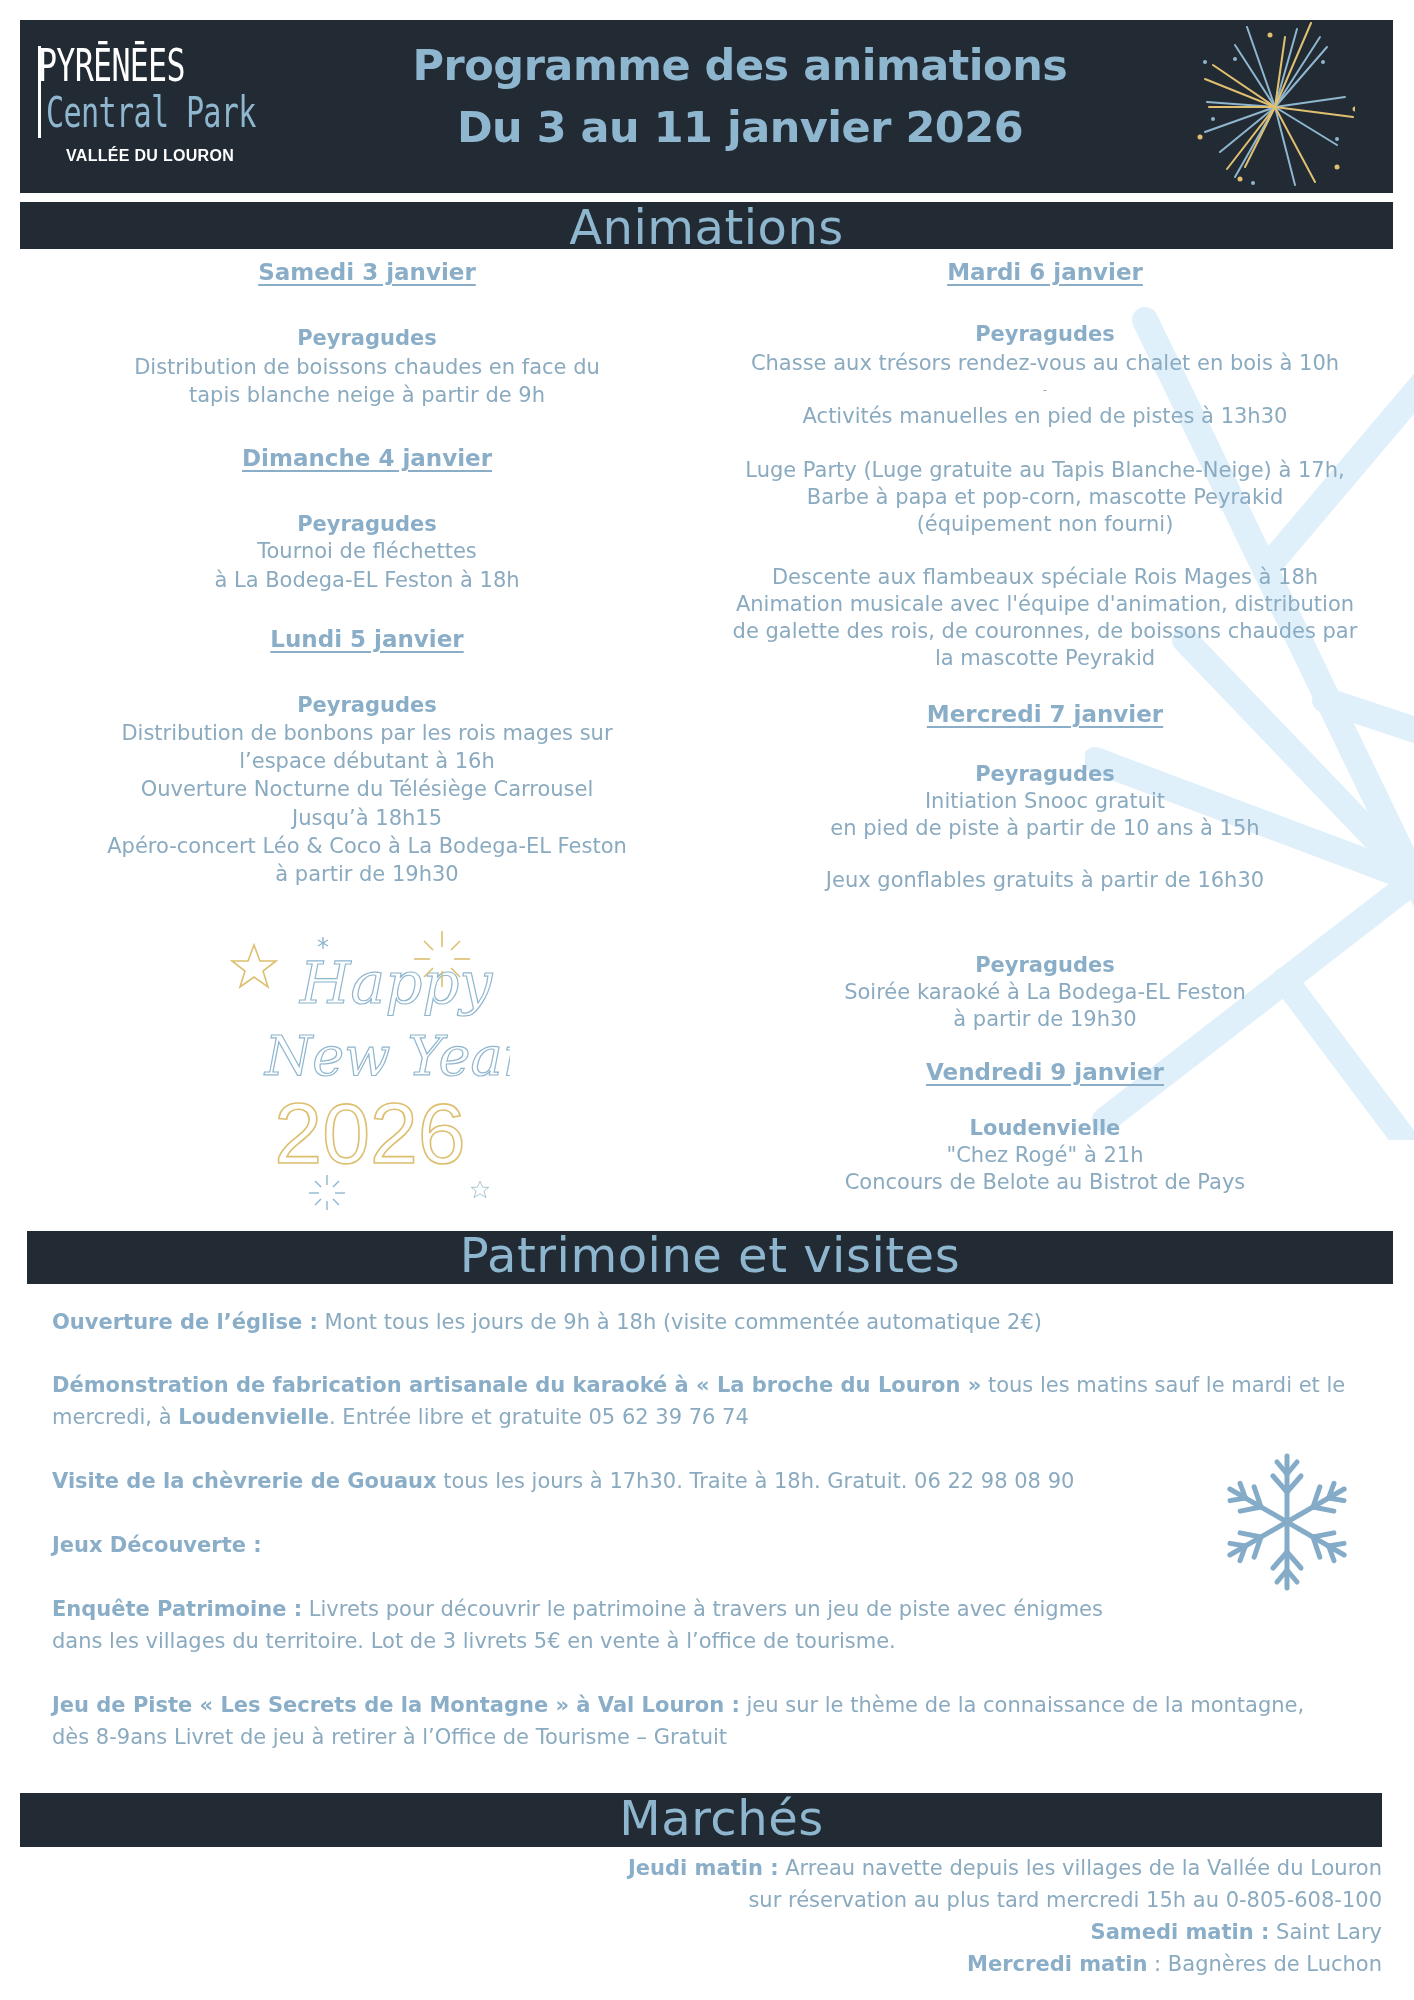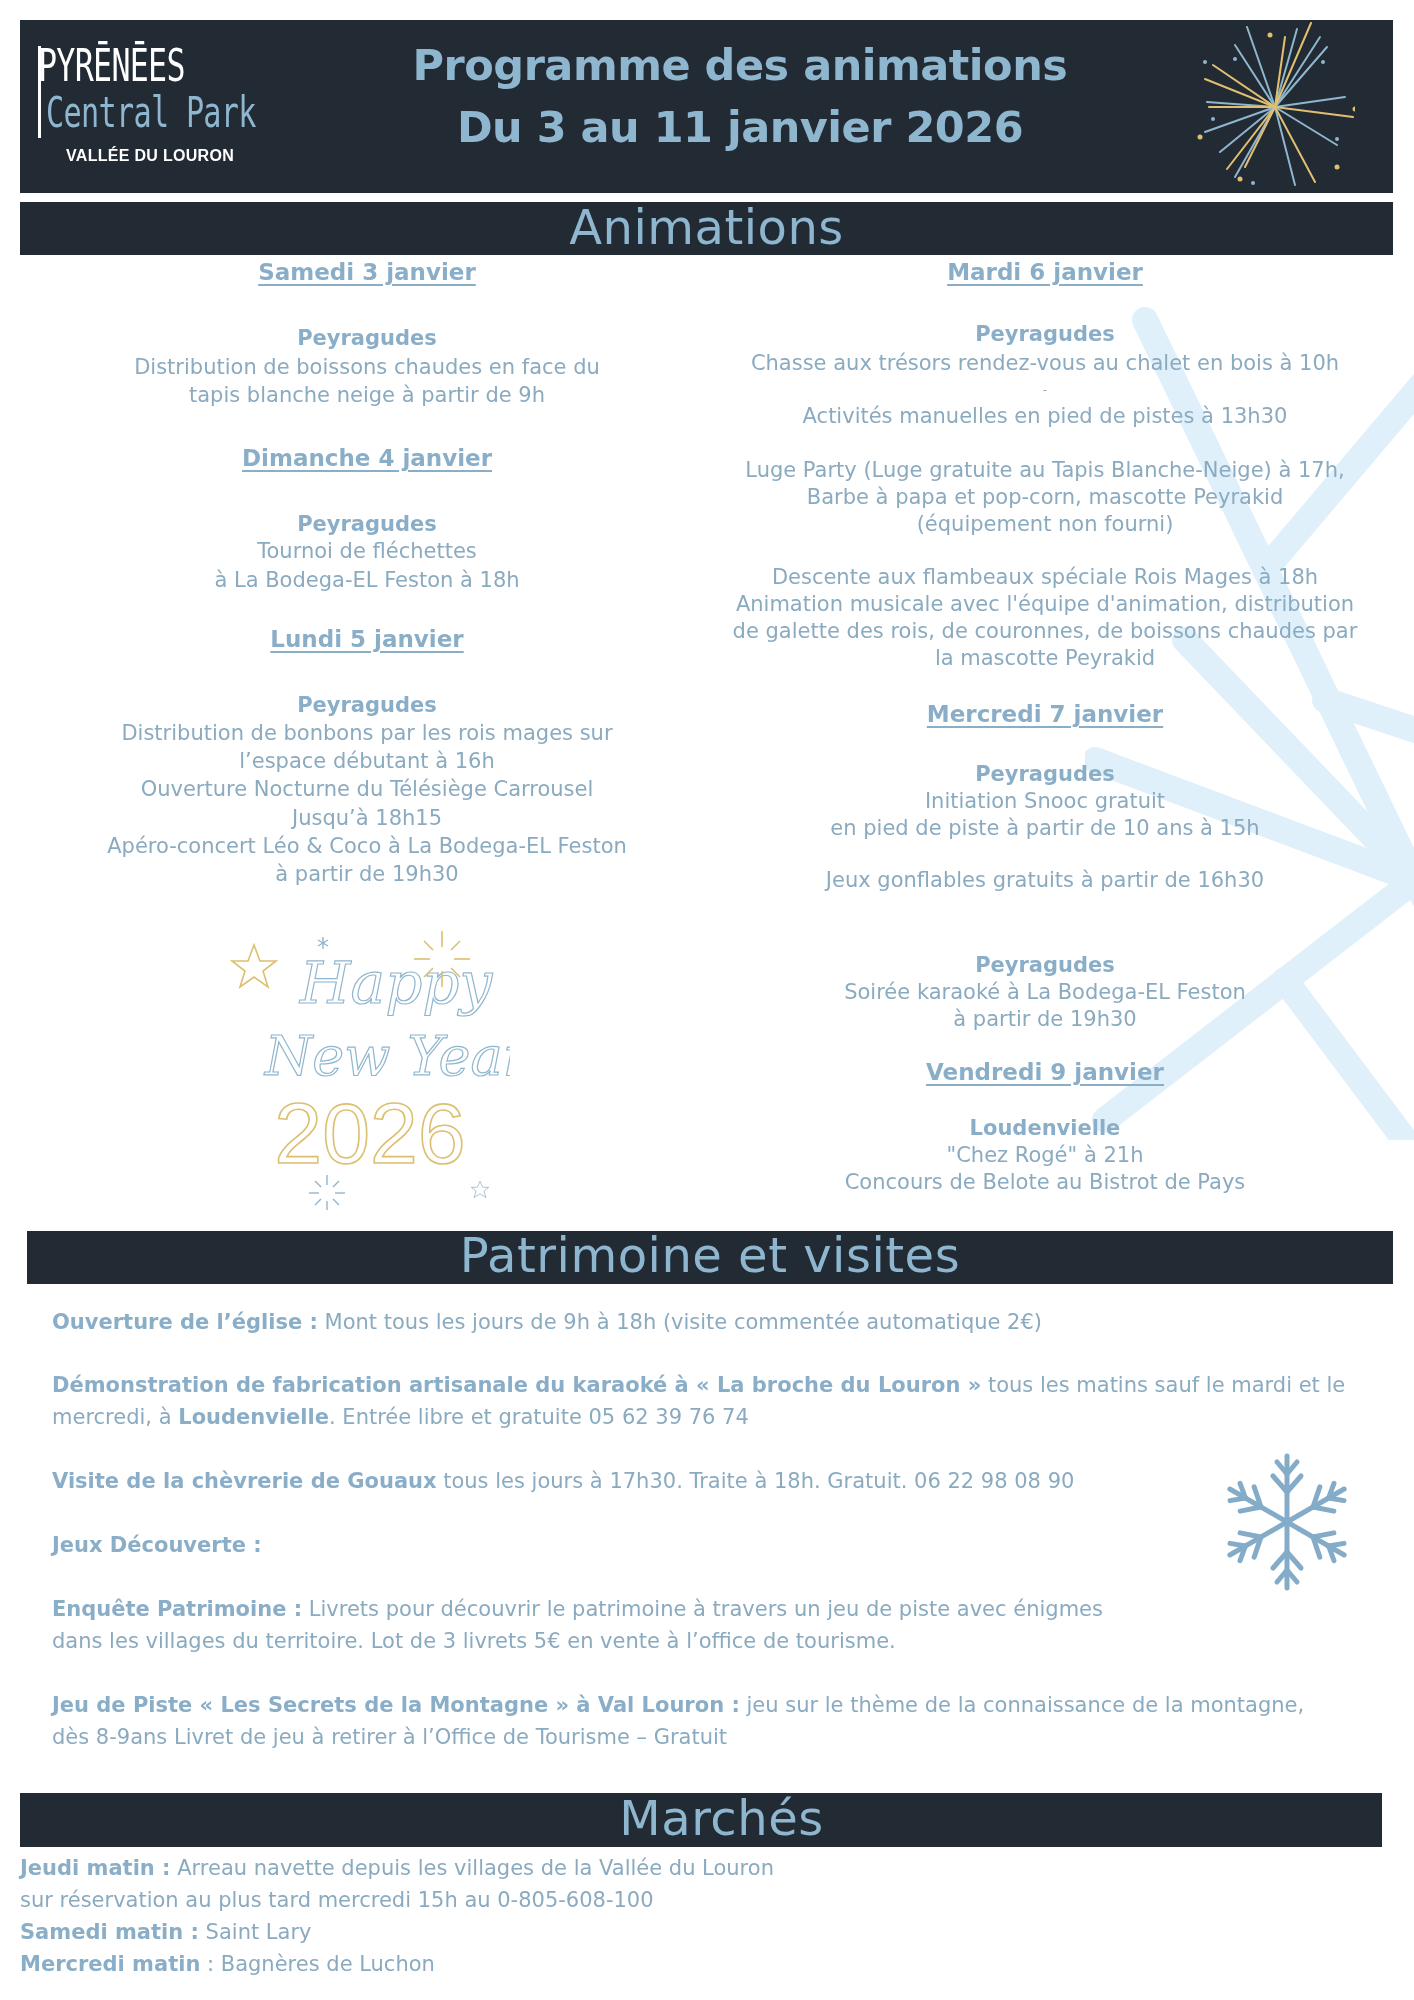--- a/index.html
+++ b/index.html
@@ -11,38 +11,38 @@
   .logo { left:38px; top:42px; width:240px; height:130px; }
   .logo-l1 { position:absolute; left:0; top:0; font-family:"DejaVu Sans Mono","Liberation Mono",monospace; font-size:44px; color:#ffffff; letter-spacing:-1px; transform:scaleX(0.72); transform-origin:left top; white-space:nowrap; line-height:48px; }
   .logo-l2 { position:absolute; left:8px; top:48px; font-family:"DejaVu Sans Mono","Liberation Mono",monospace; font-size:42px; color:#8fb6cf; transform:scaleX(0.72); transform-origin:left top; white-space:nowrap; line-height:46px; letter-spacing:-1px; }
   .logo-bar { position:absolute; left:0; top:4px; width:3px; height:92px; background:#ffffff; }
   .logo-l3 { position:absolute; left:28px; top:105px; font-family:"Liberation Sans",sans-serif; font-weight:bold; font-size:16px; color:#ffffff; letter-spacing:0.3px; white-space:nowrap; }
   .title1, .title2 { left:360px; width:760px; text-align:center; color:#8fb6cf; font-weight:bold; font-size:43px; letter-spacing:-0.5px; white-space:nowrap; }
   .title1 { top:40px; }
   .title2 { top:102px; }
   .fireworks { left:1195px; top:22px; width:160px; height:170px; }
   .bar-title { color:#8fb6cf; font-size:48px; text-align:center; white-space:nowrap; letter-spacing:0.5px; }
-  .anim-bar { left:20px; top:202px; width:1373px; height:53px; }
+  .anim-bar { left:20px; top:202px; width:1373px; height:47px; }
   .anim-bar .bar-title { position:absolute; left:0; right:0; top:-3px; line-height:56px; }
   .col { position:absolute; text-align:center; }
   .col-left { left:60px; width:614px; }
   .col-right { left:705px; width:680px; }
   .line { position:absolute; left:0; right:0; font-size:21px; line-height:28px; white-space:nowrap; color:#8aaac0; }
   .day { font-weight:bold; font-size:23px; text-decoration:underline; text-underline-offset:4px; color:#8aaec8; }
   .place { font-weight:bold; font-size:21px; color:#8aaec8; }
   .bigflake { left:1085px; top:280px; width:420px; height:860px; }
   .hny { left:230px; top:905px; width:280px; height:305px; }
   .patri-bar { left:27px; top:1231px; width:1366px; height:53px; }
   .patri-bar .bar-title { position:absolute; left:0; right:0; top:-4px; line-height:56px; }
   .p-line { position:absolute; left:52px; font-size:21px; line-height:30px; white-space:nowrap; color:#8aaac0; }
   .p-line b { color:#8aaec8; }
   .flake2 { left:1222px; top:1452px; width:130px; height:140px; }
   .march-bar { left:20px; top:1793px; width:1362px; height:54px; }
   .march-bar .bar-title { position:absolute; left:0; right:0; top:-3px; line-height:56px;padding-left:41px; }
-  .m-line { position:absolute; left:20px; width:1362px; text-align:left; font-size:21px; line-height:30px; white-space:nowrap; color:#8aaac0; }
+  .m-line { position:absolute; left:20px; width:1362px; text-align:right; font-size:21px; line-height:30px; white-space:nowrap; color:#8aaac0; }
   .m-line b { color:#8aaec8; }
 </style>
 </head>
 <body>
 
 <svg class="abs bigflake" viewBox="0 0 420 860">
   <g stroke="#dff0fb" stroke-width="26" stroke-linecap="round" fill="none">
     <path d="M330 600 L60 40"></path>
     <path d="M330 600 L420 780"></path>
     <path d="M330 600 L100 360"></path>

